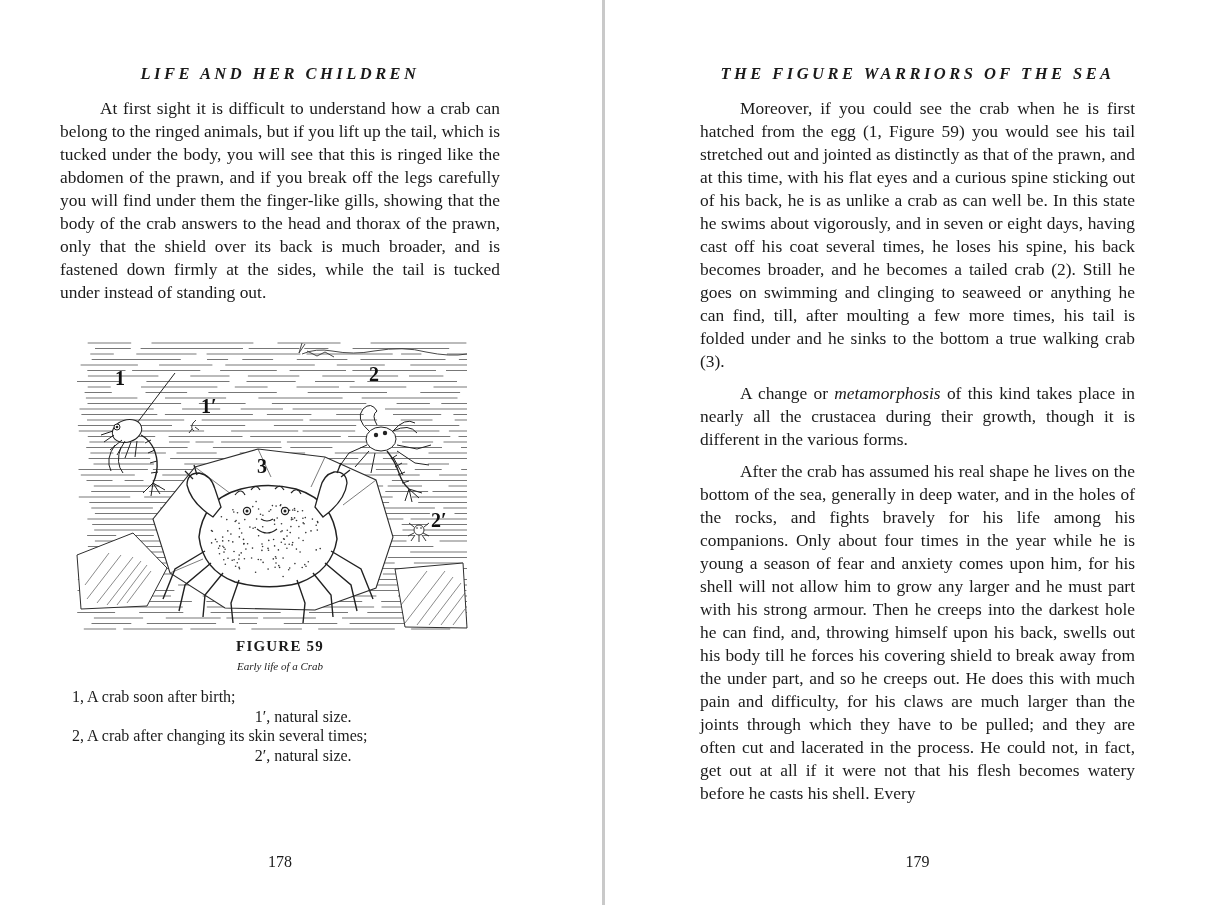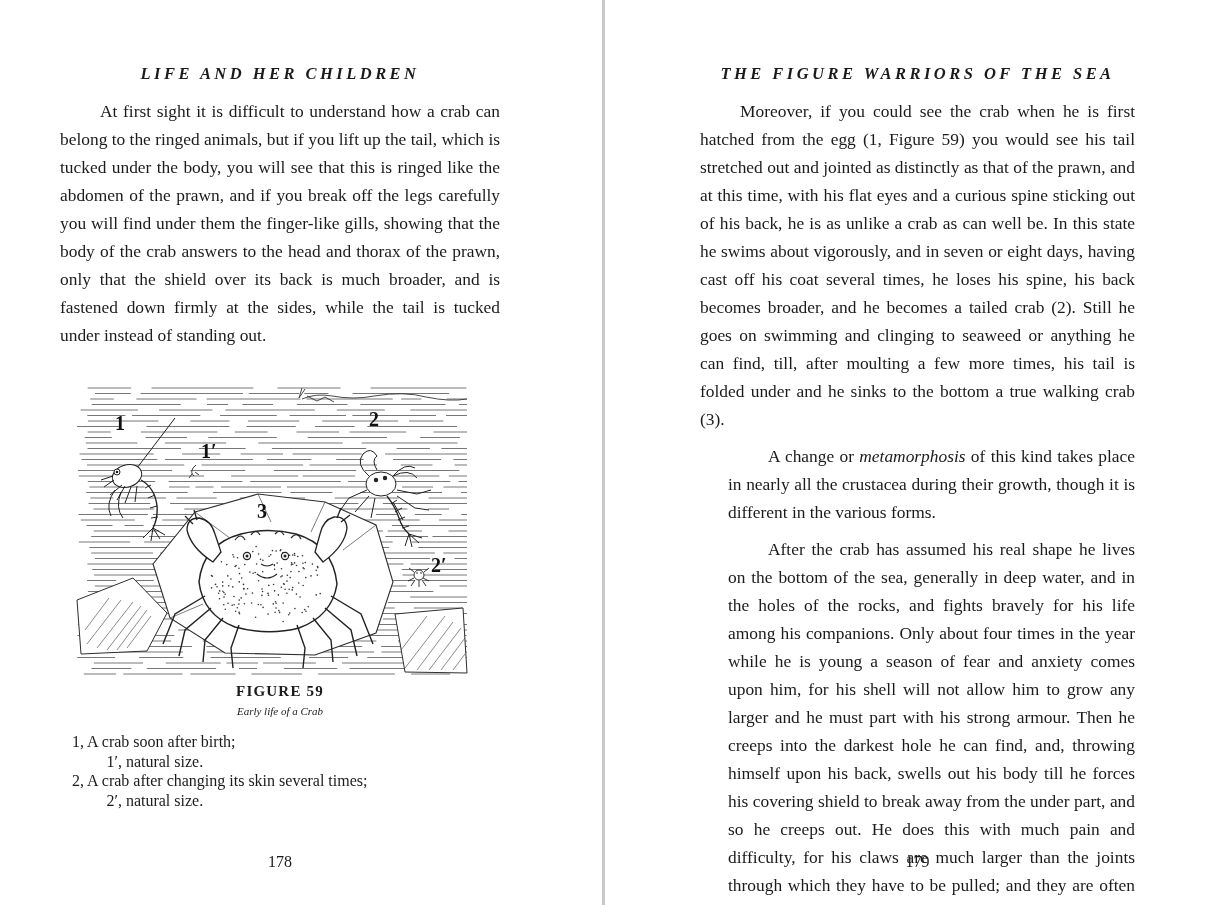--- a/index.html
+++ b/index.html
@@ -9,34 +9,34 @@
   }
   .divider{position:absolute;left:602px;top:0;width:3px;height:905px;background:#c9c9c9;}
   .page{position:absolute;top:12px;height:905px;}
   .page-left{left:60px;width:440px;}
   .page-right{left:700px;width:435px;}
   .running-head{
     margin:52px 0 0 0;text-align:center;font-style:italic;
     font-size:16.5px;letter-spacing:0.21em;white-space:nowrap;
   }
   .para{
-    font-size:17.4px;line-height:28px;text-align:justify;
+    font-size:17.4px;line-height:23px;text-align:justify;
     text-indent:2.3em;margin:13px 0 0 0;
   }
-  .para + .para{margin-top:9px;margin-left:28px;}
+  .para + .para{margin-top:9px;}
   figure{margin:33px 0 0 0;padding:0;}
   .engraving{display:block;margin-left:15px;}
   .fig-caption{
     margin-top:1px;text-align:center;font-size:15px;font-weight:600;
     letter-spacing:0.08em;
   }
   .fig-title{margin-top:5px;text-align:center;font-style:italic;font-size:11px;}
   .legend{margin-top:15px;font-size:16px;line-height:19.5px;margin-left:12px;}
   .legend-main{padding-left:1.05em;text-indent:-1.05em;}
-  .legend-sub{padding-left:2.15em;}
+  .legend-sub{padding-left:2.15em;text-align:center;}
   .page-number{position:absolute;top:841px;left:0;width:100%;text-align:center;font-size:16px;}
   .ital{font-style:italic;}
   .fig-label{font-family:"Liberation Serif",serif;font-weight:bold;font-size:20px;fill:#111;}
 </style>
 </head>
 <body>
 
 <div class="divider"></div>
 
 <section class="page page-left">

